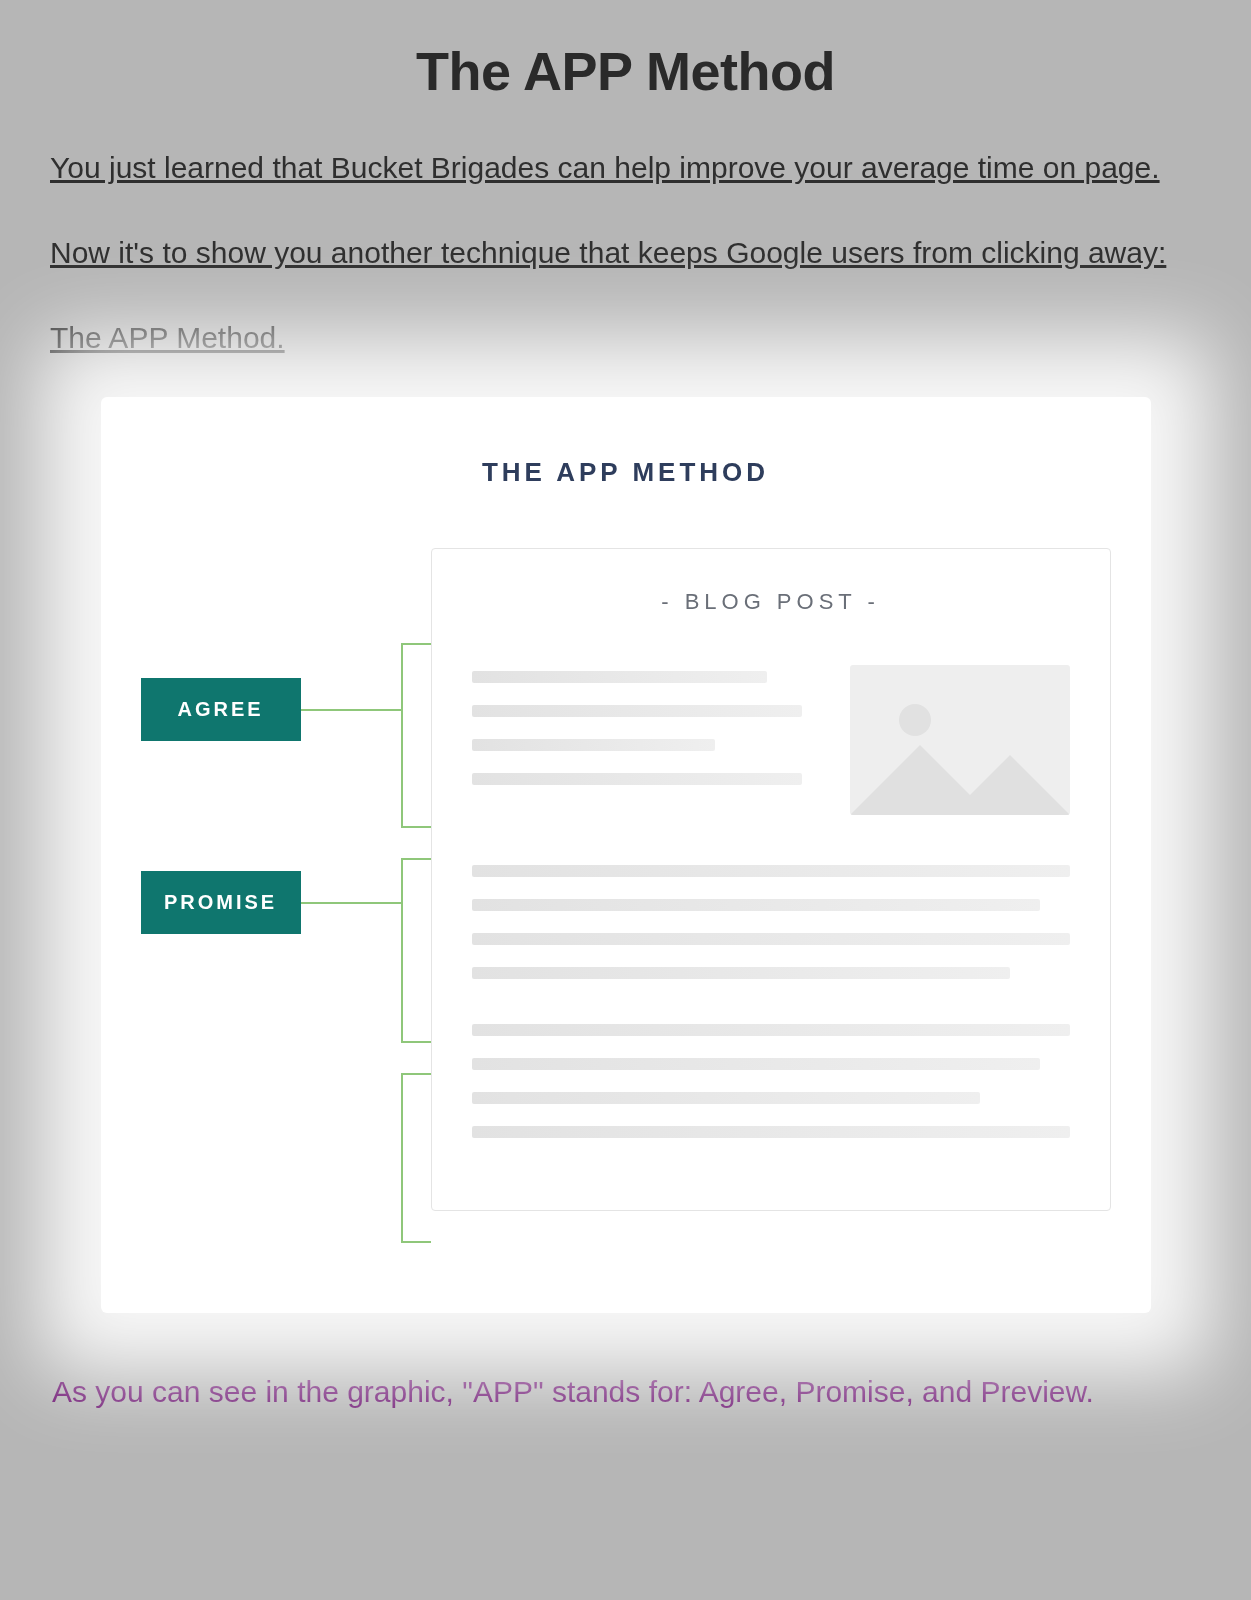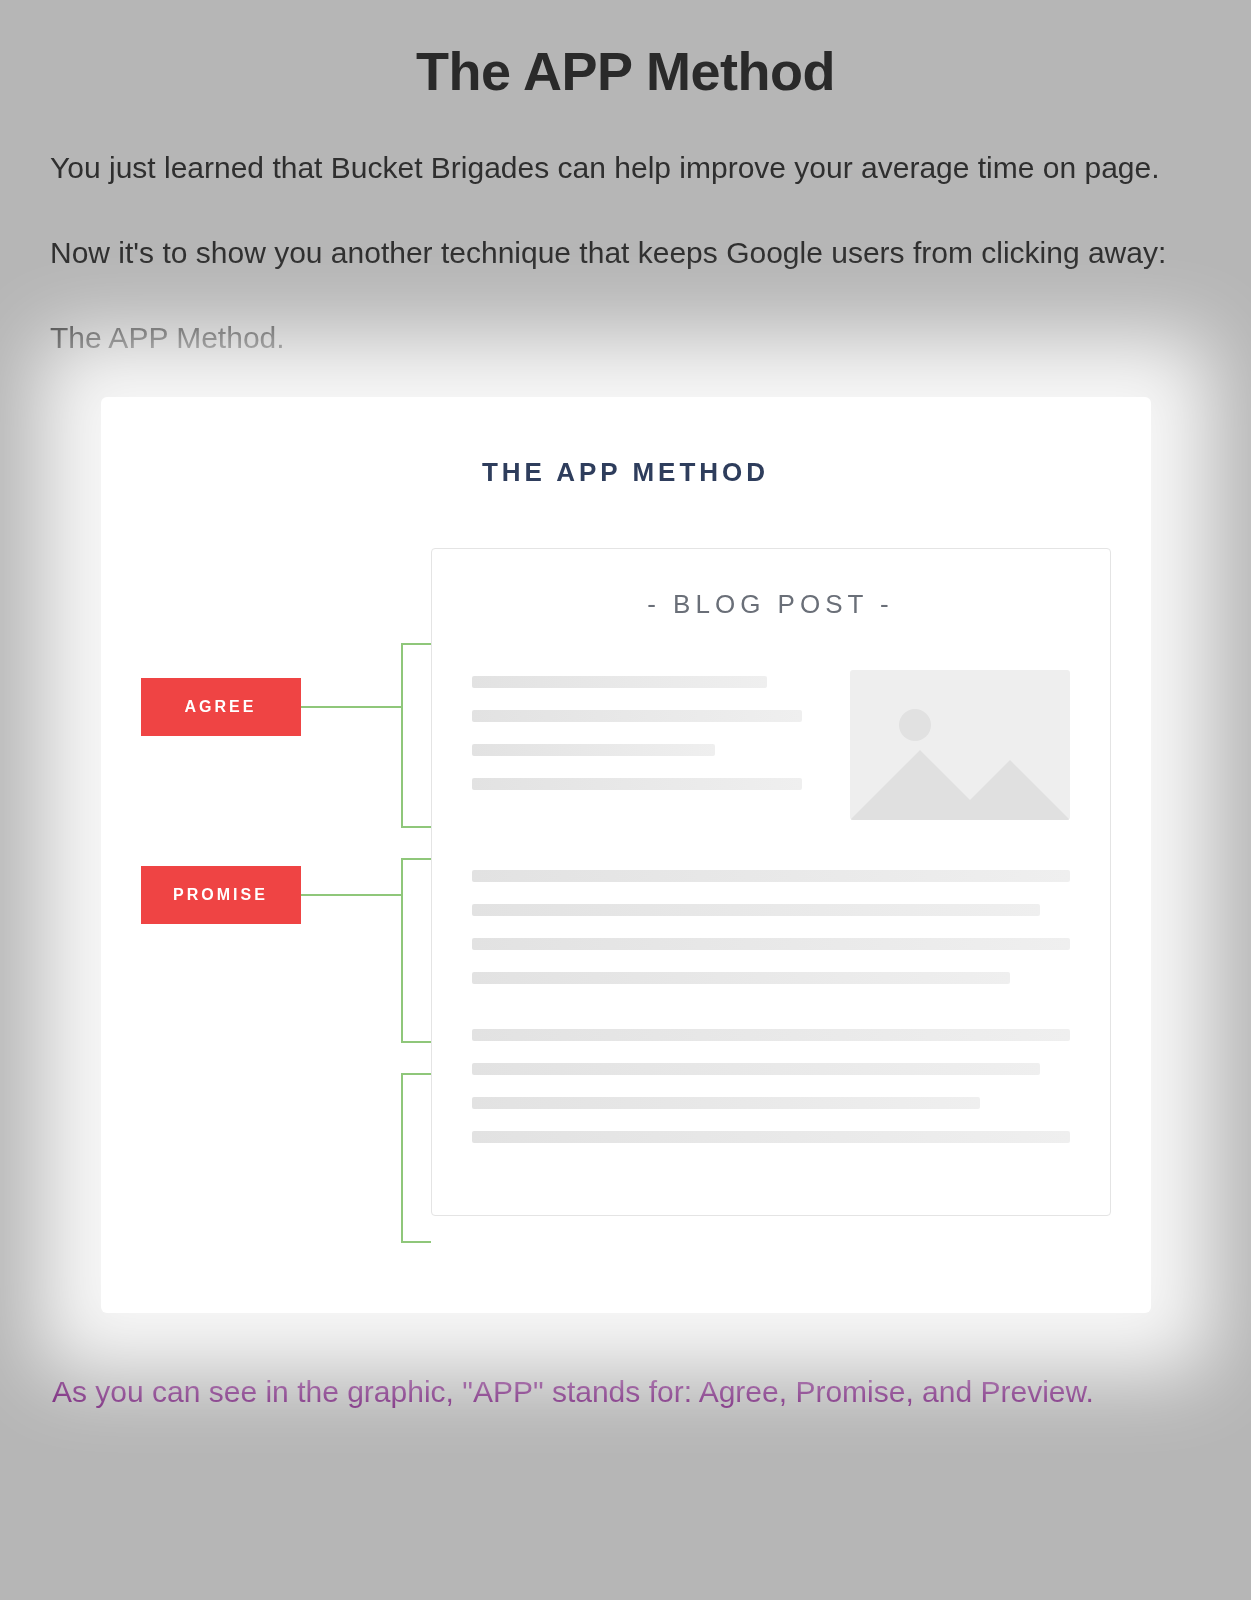--- a/index.html
+++ b/index.html
@@ -17,20 +17,21 @@
     font-weight: 800;
     text-align: center;
     margin-bottom: 40px;
     letter-spacing: -0.5px;
   }
   .paragraph {
     font-size: 30px;
     line-height: 1.7;
     margin-bottom: 34px;
     color: #2f2f2f;
+    text-decoration: underline;
   }
   .arrow-wrap {
     position: absolute;
     top: 390px;
     left: 830px;
     pointer-events: none;
   }
   
   .graphic {
     background: #ffffff;
@@ -58,23 +59,23 @@
     padding-top: 130px;
     display: flex;
     flex-direction: column;
     gap: 130px;
   }
   .label-row {
     display: flex;
     align-items: center;
   }
   .label-badge {
-    background: #ef4444;
+    background: #0f766e;
     color: #ffffff;
-    font-size: 16px;
+    font-size: 20px;
     letter-spacing: 3px;
     font-weight: 700;
     padding: 20px 22px;
     text-align: center;
     min-width: 160px;
   }
   .connector {
     flex: 1;
     height: 2px;
     background: #8fc77a;
@@ -93,21 +94,21 @@
   .bracket.b2 { height: 185px; margin-bottom: 30px;}
   .bracket.b3 { height: 170px; }
   .blogcard {
     flex: 1;
     border: 1px solid #e4e4e4;
     border-radius: 4px;
     padding: 40px 40px 50px 40px;
   }
   .blog-title {
     text-align: center;
-    font-size: 26px;
+    font-size: 22px;
     letter-spacing: 5px;
     font-weight: 500;
     color: #6a6f78;
     margin-bottom: 50px;
   }
   .section1 {
     display: flex;
     gap: 30px;
     margin-bottom: 50px;
   }

